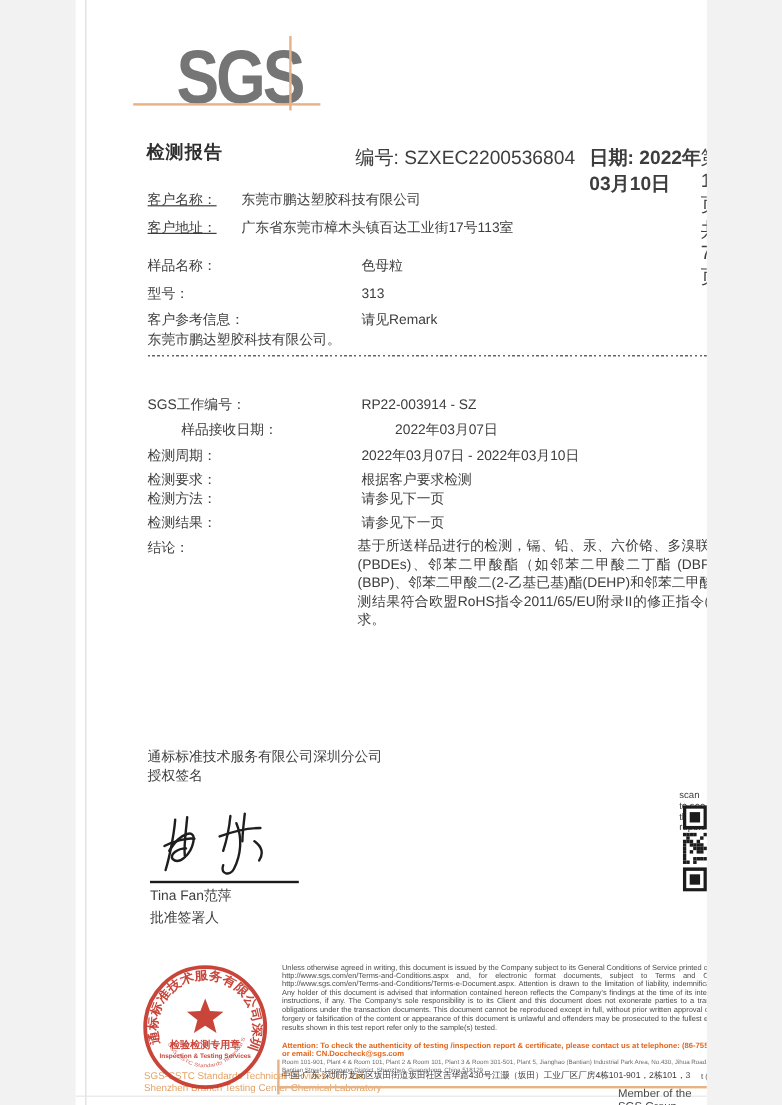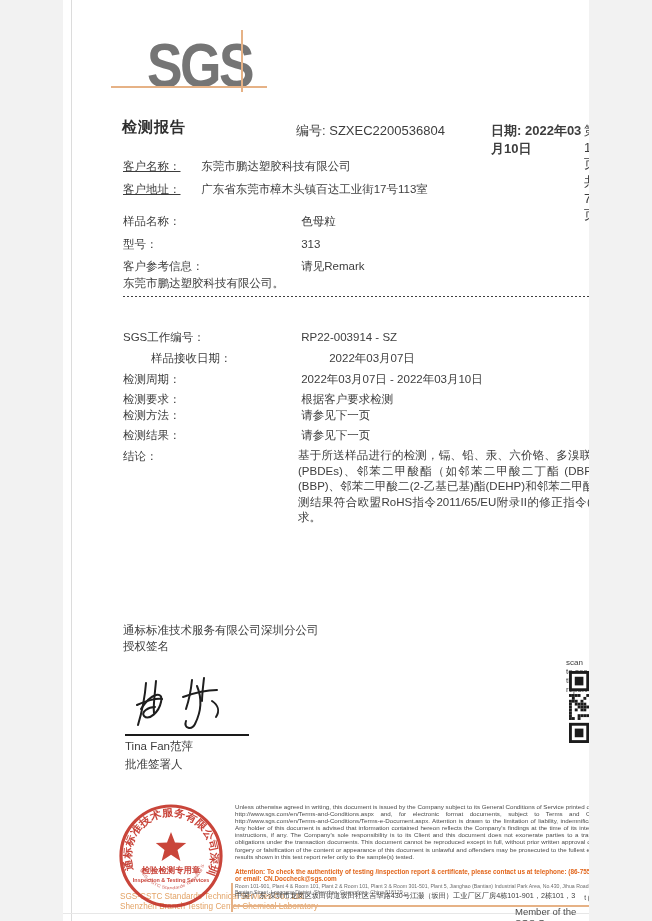--- a/index.html
+++ b/index.html
@@ -10,21 +10,21 @@
   .abs{position:absolute;}
   
   .edge-left{left:8px;top:0;width:1px;height:100%;background:#dcdcdc;}
   .edge-bottom{left:0;top:913px;width:100%;height:1px;background:#e7e7e7;}
   
   .logo{left:84px;top:34px;font-size:62px;font-weight:bold;color:#757575;
         letter-spacing:-3px;transform:scaleX(.86) scaleY(1.02);transform-origin:left top;line-height:1;}
   .logo-hline{left:48px;top:86px;width:156px;height:2px;background:#e6b286;}
   .logo-vline{left:178px;top:30px;width:2px;height:62px;background:#e6b286;}
   .report-title{left:59px;top:118px;font-size:15px;font-weight:bold;color:#2e2e2e;letter-spacing:1px;}
-  .meta{font-size:13px;color:#3d3d3d;}
+  .meta{font-size:16px;color:#3d3d3d;}
   .meta-no{left:233px;top:122px;}
   .meta-date{left:428px;top:122px;font-weight:bold;}
   .meta-page{left:521px;top:122px;}
   
   .row{position:absolute;left:60px;font-size:11.5px;white-space:nowrap;}
   .row .lbl{display:inline-block;}
   .wA .lbl{width:75px;text-decoration:underline;}
   .wB .lbl{width:175px;}
   .note{left:60px;font-size:11.5px;}
   .dashes{left:60px;top:296px;width:584px;height:1px;

